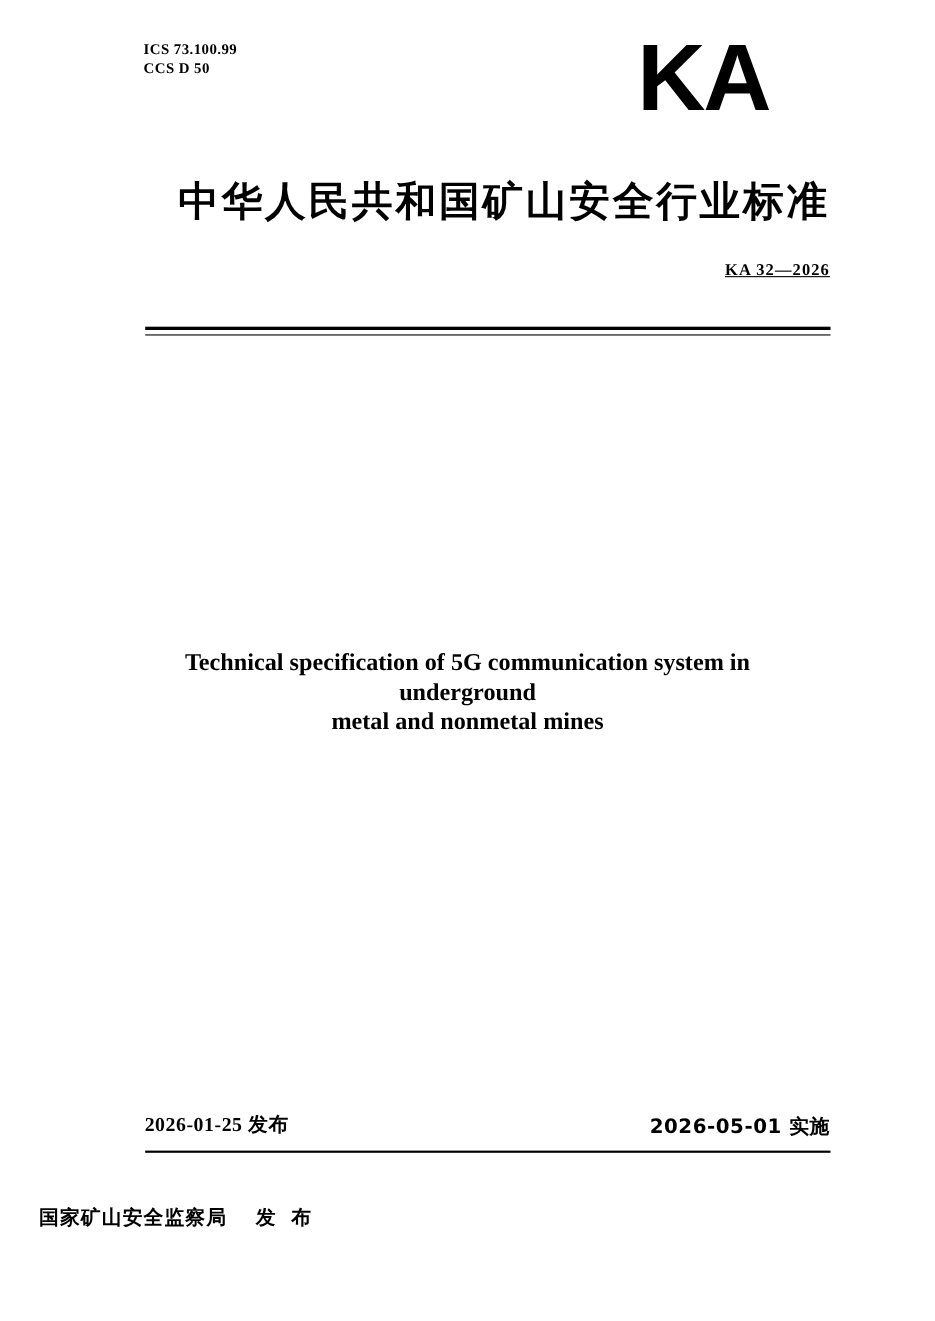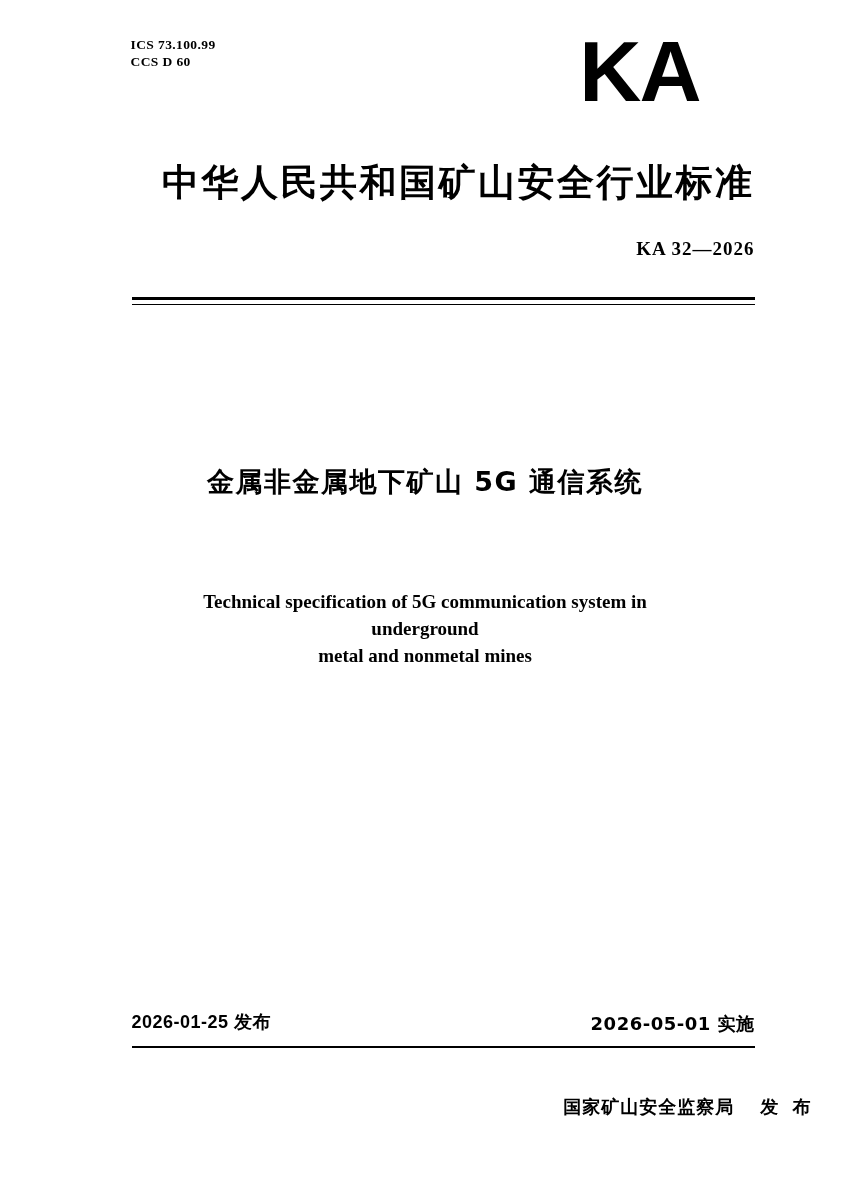--- a/index.html
+++ b/index.html
@@ -66,22 +66,23 @@
     letter-spacing: 2.5px;
     white-space: nowrap;
   }
 
   .std-number {
     position: absolute;
     top: 238px;
     right: 60px;
     font-family: "Liberation Serif", serif;
     font-weight: bold;
-    font-size: 19px;
+    font-size: 15px;
     letter-spacing: 1px;
+    text-decoration: underline;
   }
 
   .rule-thick {
     position: absolute;
     top: 297px;
     left: 96px;
     right: 60px;
     height: 3px;
     background: #000000;
   }
@@ -112,90 +113,89 @@
   }
 
   .doc-title-en {
     position: absolute;
     top: 588px;
     left: 120px;
     right: 120px;
     text-align: center;
     font-family: "Liberation Serif", serif;
     font-weight: bold;
-    font-size: 19px;
+    font-size: 22px;
     line-height: 27px;
   }
 
   
   .footer-rule {
     position: absolute;
     top: 1046px;
     left: 96px;
     right: 60px;
     height: 2px;
     background: #000000;
   }
   .date-issue {
     position: absolute;
     top: 1010px;
     left: 96px;
-    font-family: Liberation Sans, sans-serif;
+    font-family: Liberation Serif, serif;
     font-weight: bold;
     font-size: 18px;
     letter-spacing: 0.5px;
   }
   .date-impl {
     position: absolute;
     top: 1012px;
     right: 60px;
     font-family: "DejaVu Sans", sans-serif;
     font-weight: bold;
     font-size: 18px;
     letter-spacing: 0.5px;
   }
 
   .publisher {
     position: absolute;
     top: 1095px;
     left: 0;
     right: 0;
-    text-align: right;
+    text-align: left;
     font-family: "DejaVu Sans", sans-serif;
     font-weight: bold;
     font-size: 18px;
     letter-spacing: 1px;
   }
   .publisher .pub-verb {
     margin-left: 26px;
     letter-spacing: 4px;
   }
 </style>
 </head>
 <body>
 
 <div class="page">
 
   <div class="header-row">
     <div class="ics-block">
       <div>ICS 73.100.99</div>
-      <div>CCS D 60</div>
+      <div>CCS D 50</div>
     </div>
     <div class="ka-logo">KA</div>
   </div>
 
   <div class="std-title">中华人民共和国矿山安全行业标准</div>
 
   <div class="std-number">KA 32—2026</div>
 
   <div class="rule-thick"></div>
   <div class="rule-thin"></div>
 
   <div class="doc-title">
-    <span class="line1">金属非金属地下矿山 5G 通信系统</span>
   </div>
 
   <div class="doc-title-en">
     <span>Technical specification of 5G communication system in underground</span>
     <br>
     <span>metal and nonmetal mines</span>
   </div>
 
   <div class="date-issue">2026-01-25 发布</div>
   <div class="date-impl">2026-05-01 实施</div>

